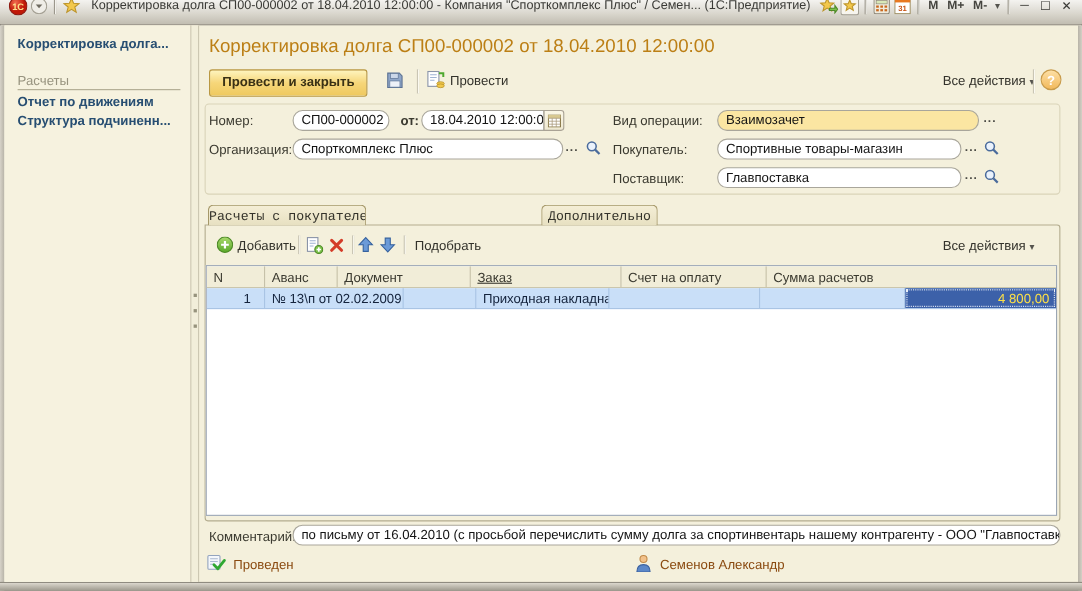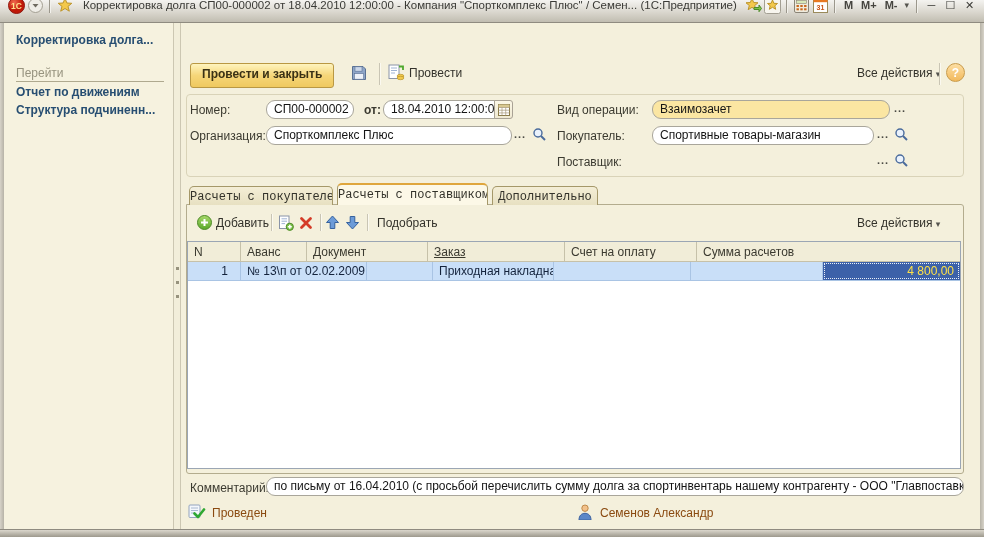--- a/index.html
+++ b/index.html
@@ -141,34 +141,35 @@
     <span class="tb-win">☐</span>
     <span class="tb-win">✕</span>
   </div>
 
   <div class="frame-l"></div>
   <div class="frame-r"></div>
   <div class="frame-b"></div>
 
   <div class="sidebar">
     <div class="sb-item" style="top:10px;">Корректировка долга...</div>
-    <div class="sb-section" style="top:43px;">Перейти</div>
+    <div class="sb-section" style="top:43px;">Расчеты</div>
     <div class="sb-divider" style="top:58px;"></div>
     <div class="sb-item" style="top:62px;">Отчет по движениям</div>
     <div class="sb-item" style="top:80px;">Структура подчиненн...</div>
   </div>
 
   <div class="splitter">
     <div class="sp-dot" style="top:244px;"></div>
     <div class="sp-dot" style="top:258px;"></div>
     <div class="sp-dot" style="top:272px;"></div>
   </div>
 
   <div class="main">
 
+    <div class="page-title">Корректировка долга СП00-000002 от 18.04.2010 12:00:00</div>
 
     <div class="btn-primary">Провести и закрыть</div>
     <div class="flat-btn" style="left:170px;top:42px;">
       <svg width="16" height="16" viewBox="0 0 16 16">
         <path d="M1.5 1.5 H12 L14.5 4 V14.5 H1.5 Z" fill="#8FA6C8" stroke="#5A7193"></path>
         <rect x="4" y="1.8" width="7" height="4.4" fill="#CBD7E9" stroke="#5A7193" stroke-width="0.6"></rect>
         <rect x="3.4" y="8.6" width="9.2" height="5.6" fill="#EDF1F8" stroke="#5A7193" stroke-width="0.6"></rect>
       </svg>
     </div>
     <div class="v-sep" style="left:198px;top:40px;height:22px;"></div>
@@ -220,30 +221,30 @@
     <div class="inp" style="left:471px;top:103px;width:222px;">Спортивные товары-магазин</div>
     <div class="btn-dots" style="left:696px;top:105px;">...</div>
     <div class="icon-btn" style="left:713px;top:104px;">
       <svg width="15" height="15" viewBox="0 0 15 15">
         <circle cx="6" cy="6" r="4" fill="#EAF2FC" stroke="#4A6B9C" stroke-width="1.4"></circle>
         <line x1="9" y1="9" x2="13" y2="13" stroke="#4A6B9C" stroke-width="2"></line>
       </svg>
     </div>
 
     <div class="lbl" style="left:376px;top:132px;">Поставщик:</div>
+    <div class="inp" style="left:471px;top:129px;width:222px;">Главпоставка</div>
     <div class="btn-dots" style="left:696px;top:131px;">...</div>
     <div class="icon-btn" style="left:713px;top:130px;">
       <svg width="15" height="15" viewBox="0 0 15 15">
         <circle cx="6" cy="6" r="4" fill="#EAF2FC" stroke="#4A6B9C" stroke-width="1.4"></circle>
         <line x1="9" y1="9" x2="13" y2="13" stroke="#4A6B9C" stroke-width="2"></line>
       </svg>
     </div>
 
     <div class="tab" style="left:8px;top:163px;width:144px;height:19px;">Расчеты с покупателем</div>
-    <div class="tab active" style="left:156px;top:160px;width:151px;height:22px;">Расчеты с поставщиком</div>
     <div class="tab" style="left:311px;top:163px;width:106px;height:19px;">Дополнительно</div>
     <div class="tab-panel"></div>
 
     <div class="flat-btn" style="left:16px;top:192px;">
       <svg width="15" height="15" viewBox="0 0 15 15">
         <defs>
             <linearGradient id="gGreen" x1="0" y1="0" x2="0" y2="1">
               <stop offset="0%" stop-color="#A9D96C"></stop>
               <stop offset="100%" stop-color="#58A828"></stop>
             </linearGradient>

